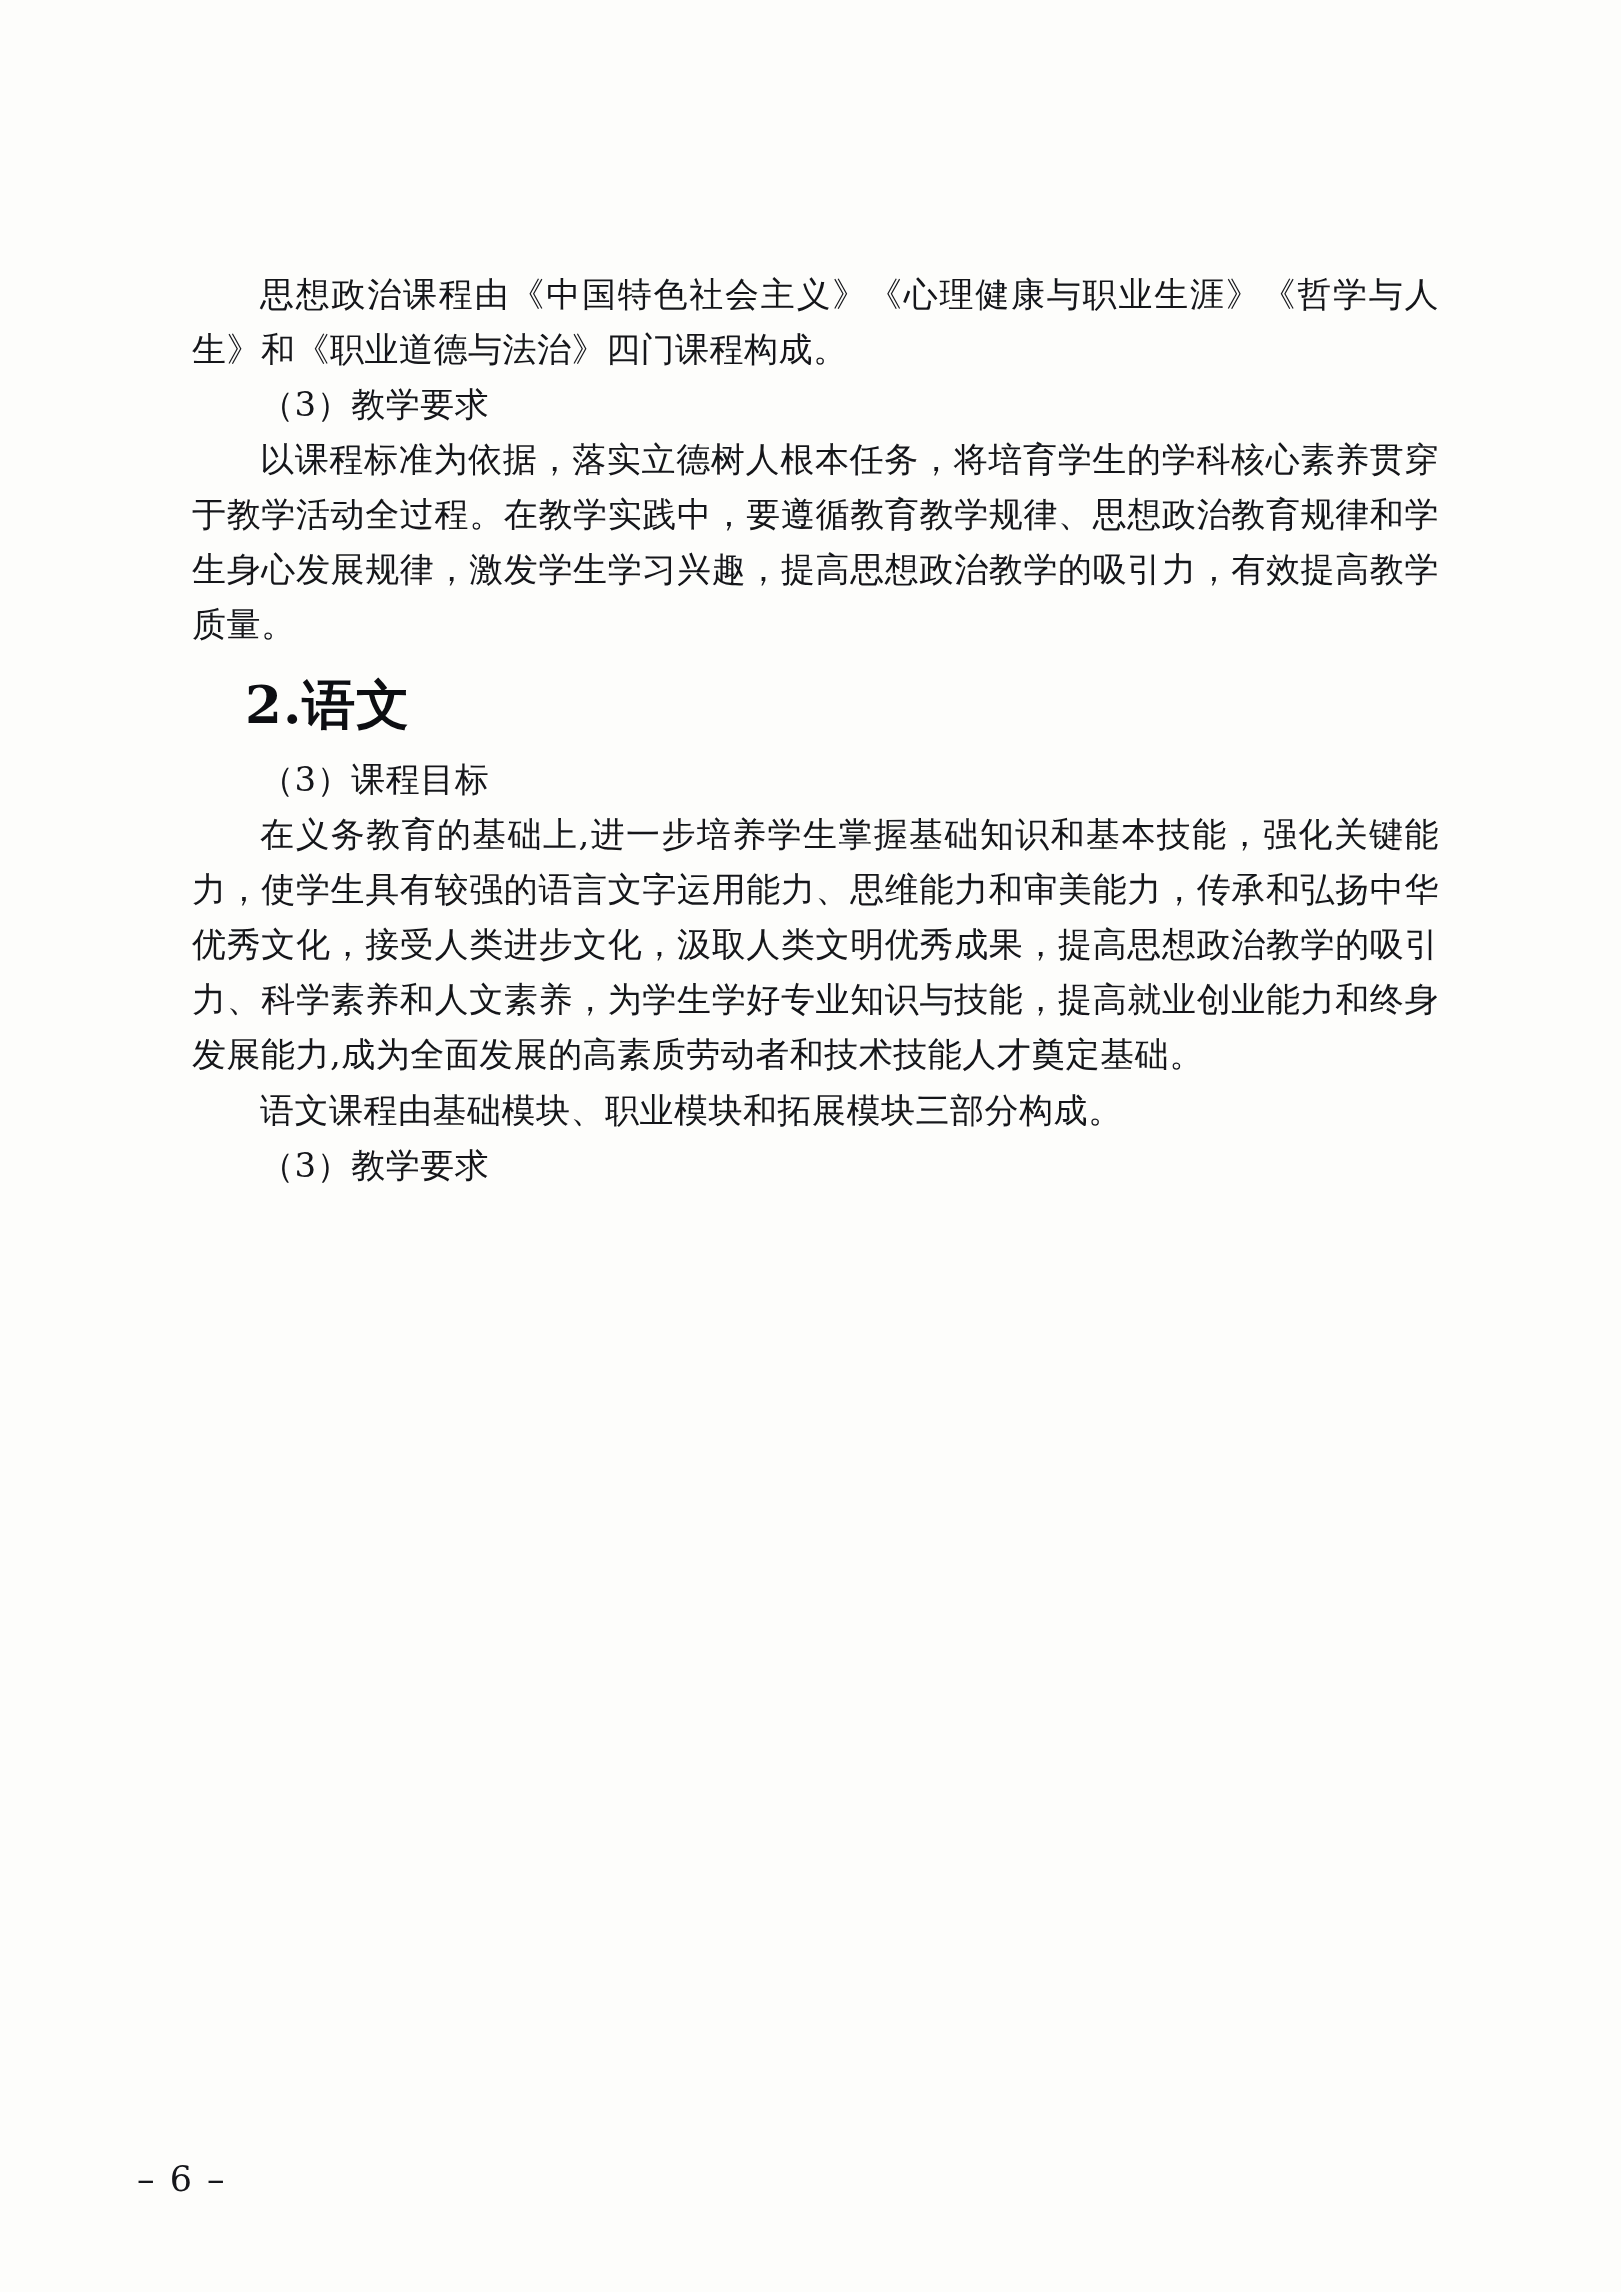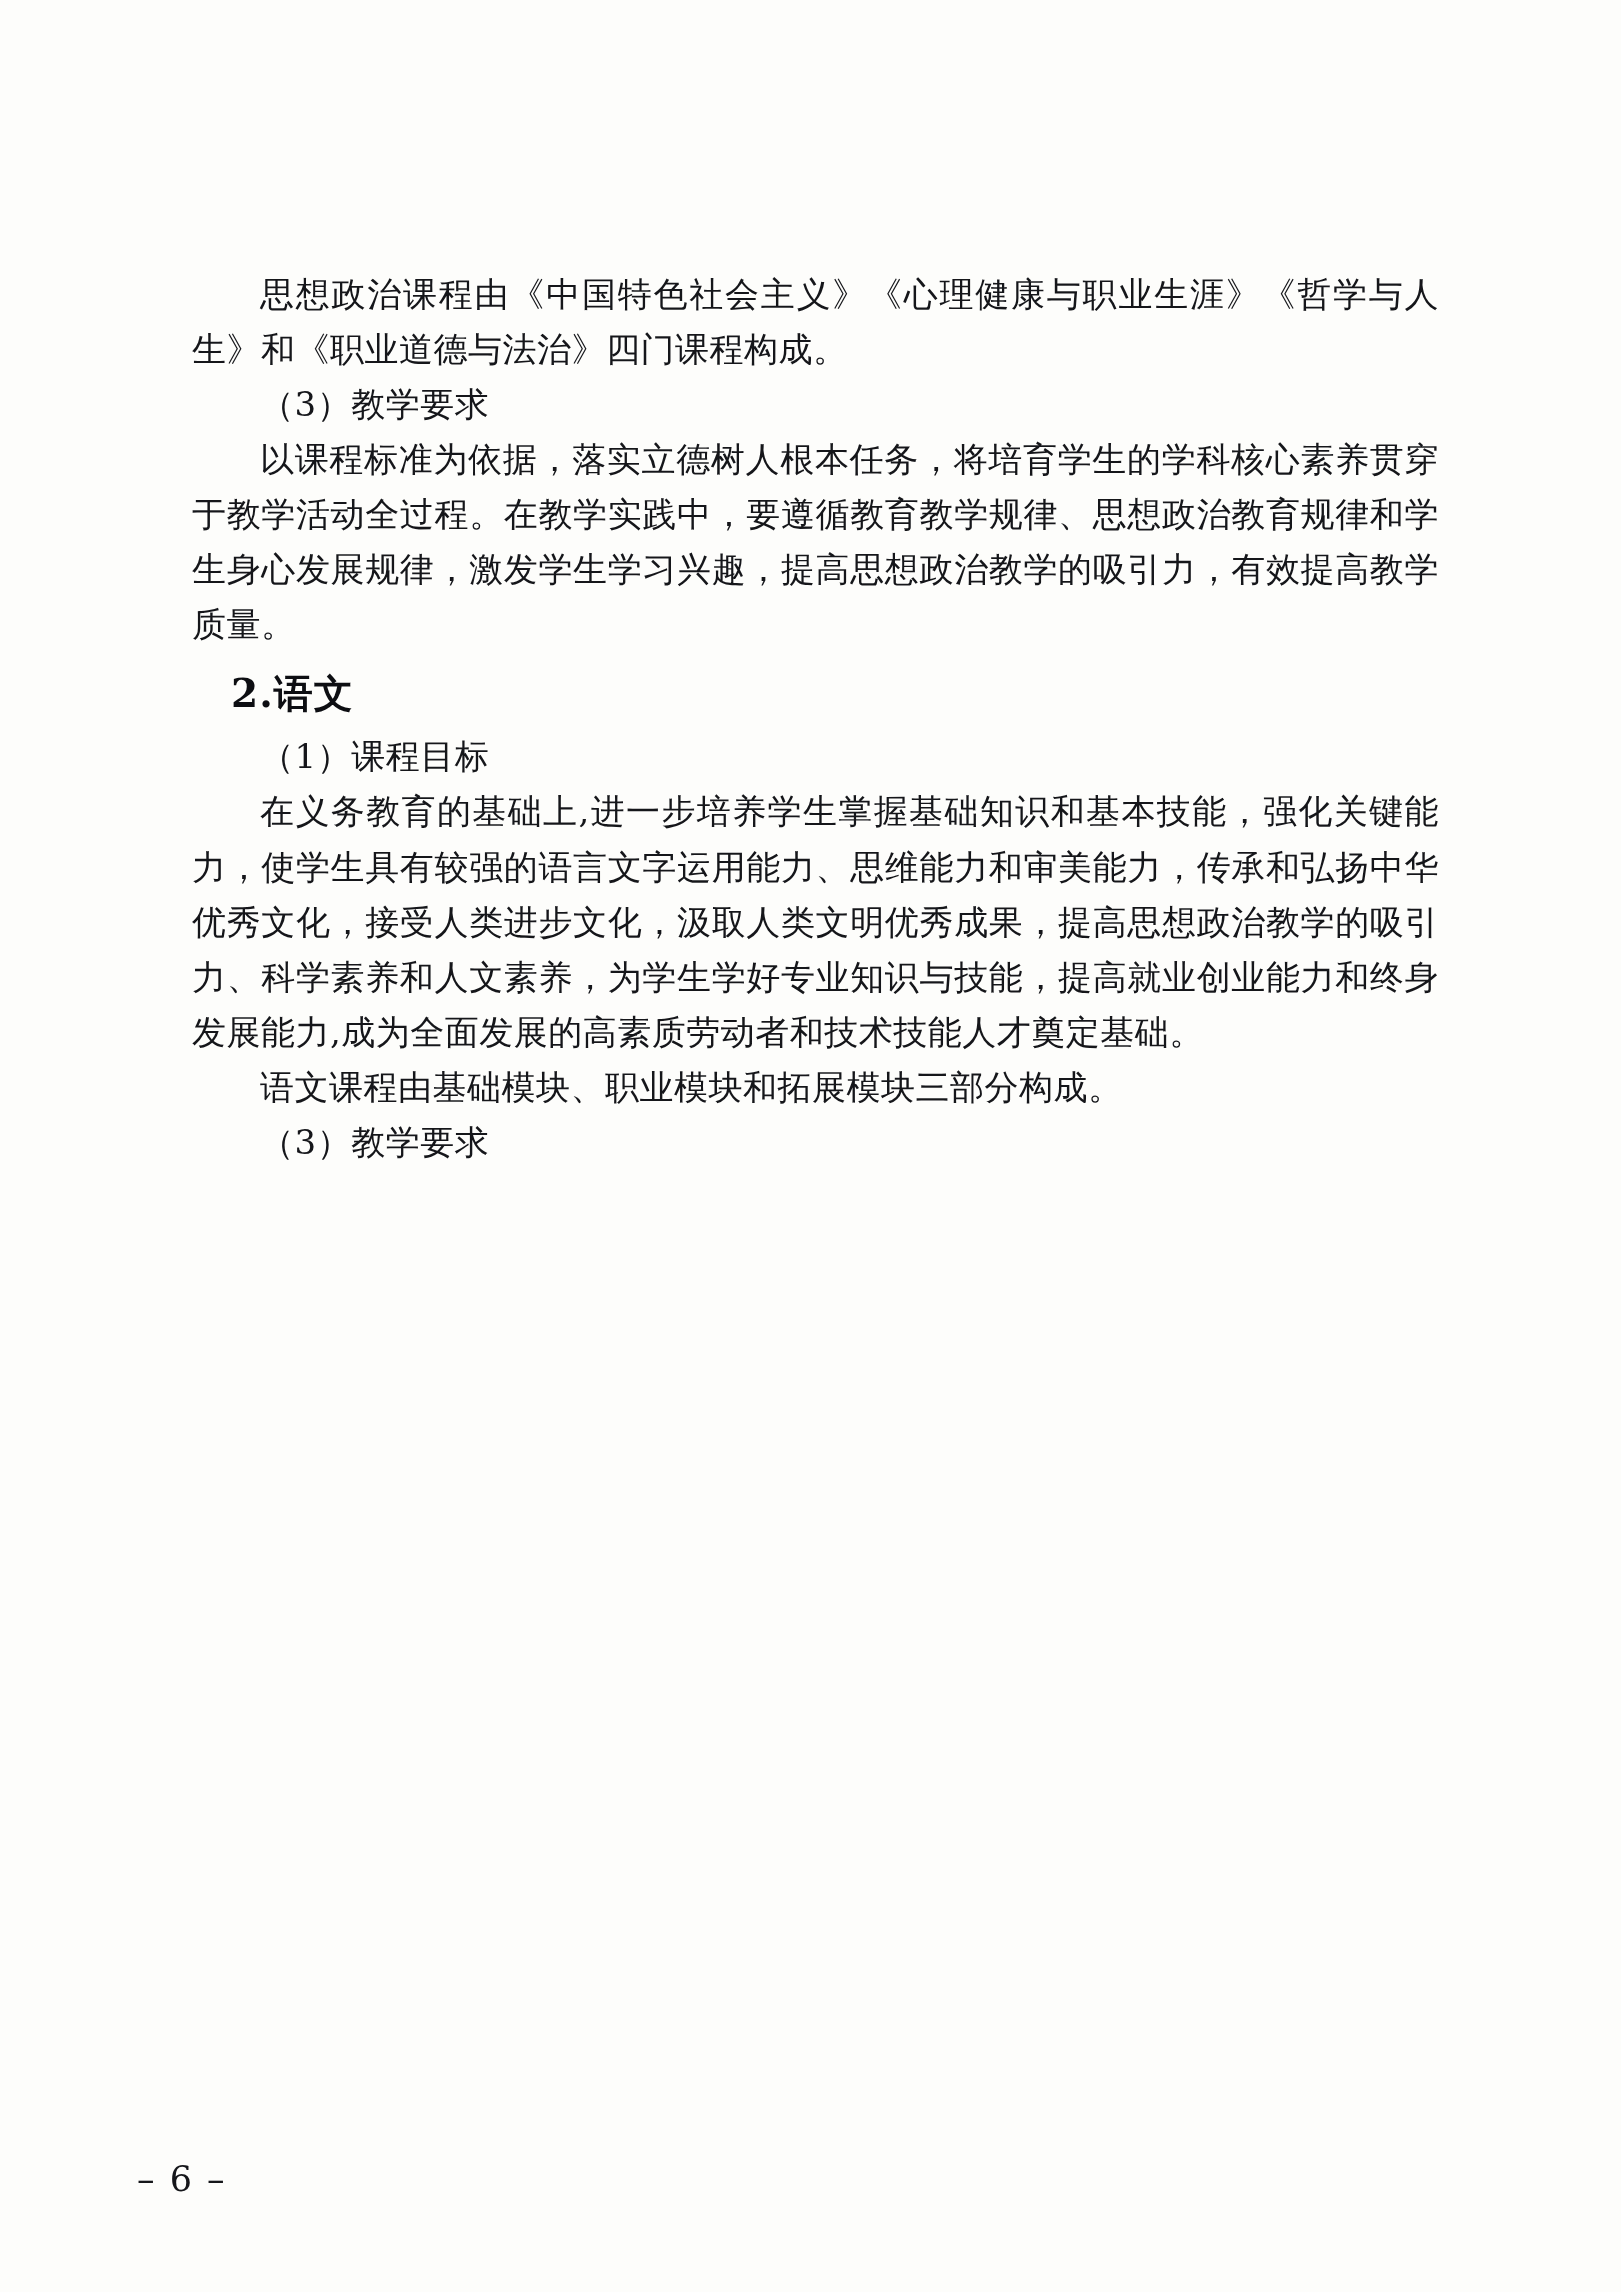--- a/index.html
+++ b/index.html
@@ -28,21 +28,21 @@
     line-height: 1.62;
     color: #15161a;
     text-align: justify;
     text-justify: inter-ideograph;
     letter-spacing: 0.5px;
   }
   p.indent {
     text-indent: 2em;
   }
   .heading {
-    font-size: 39px;
+    font-size: 53px;
     font-weight: bold;
     line-height: 1.62;
     color: #0d0e12;
     margin: 9.8px 0 3.9px 0;
     text-indent: 1em;
     letter-spacing: 1px;
   }
   .pagenum {
     position: absolute;
     left: 137px;
@@ -58,21 +58,21 @@
 
 <div class="page">
   <div class="content">
 
     <p class="indent">思想政治课程由《中国特色社会主义》《心理健康与职业生涯》《哲学与人生》和《职业道德与法治》四门课程构成。</p>
     <p class="indent">（3）教学要求</p>
     <p class="indent">以课程标准为依据，落实立德树人根本任务，将培育学生的学科核心素养贯穿于教学活动全过程。在教学实践中，要遵循教育教学规律、思想政治教育规律和学生身心发展规律，激发学生学习兴趣，提高思想政治教学的吸引力，有效提高教学质量。</p>
 
     <div class="heading">2.语文</div>
 
-    <p class="indent">（1）课程目标</p>
+    <p class="indent">（3）课程目标</p>
     <p class="indent">在义务教育的基础上,进一步培养学生掌握基础知识和基本技能，强化关键能力，使学生具有较强的语言文字运用能力、思维能力和审美能力，传承和弘扬中华优秀文化，接受人类进步文化，汲取人类文明优秀成果，提高思想政治教学的吸引力、科学素养和人文素养，为学生学好专业知识与技能，提高就业创业能力和终身发展能力,成为全面发展的高素质劳动者和技术技能人才奠定基础。</p>
     <p class="indent">语文课程由基础模块、职业模块和拓展模块三部分构成。</p>
     <p class="indent">（3）教学要求</p>
 
   </div>
 
   <div class="pagenum">– 6 –</div>
 </div>
 
 

